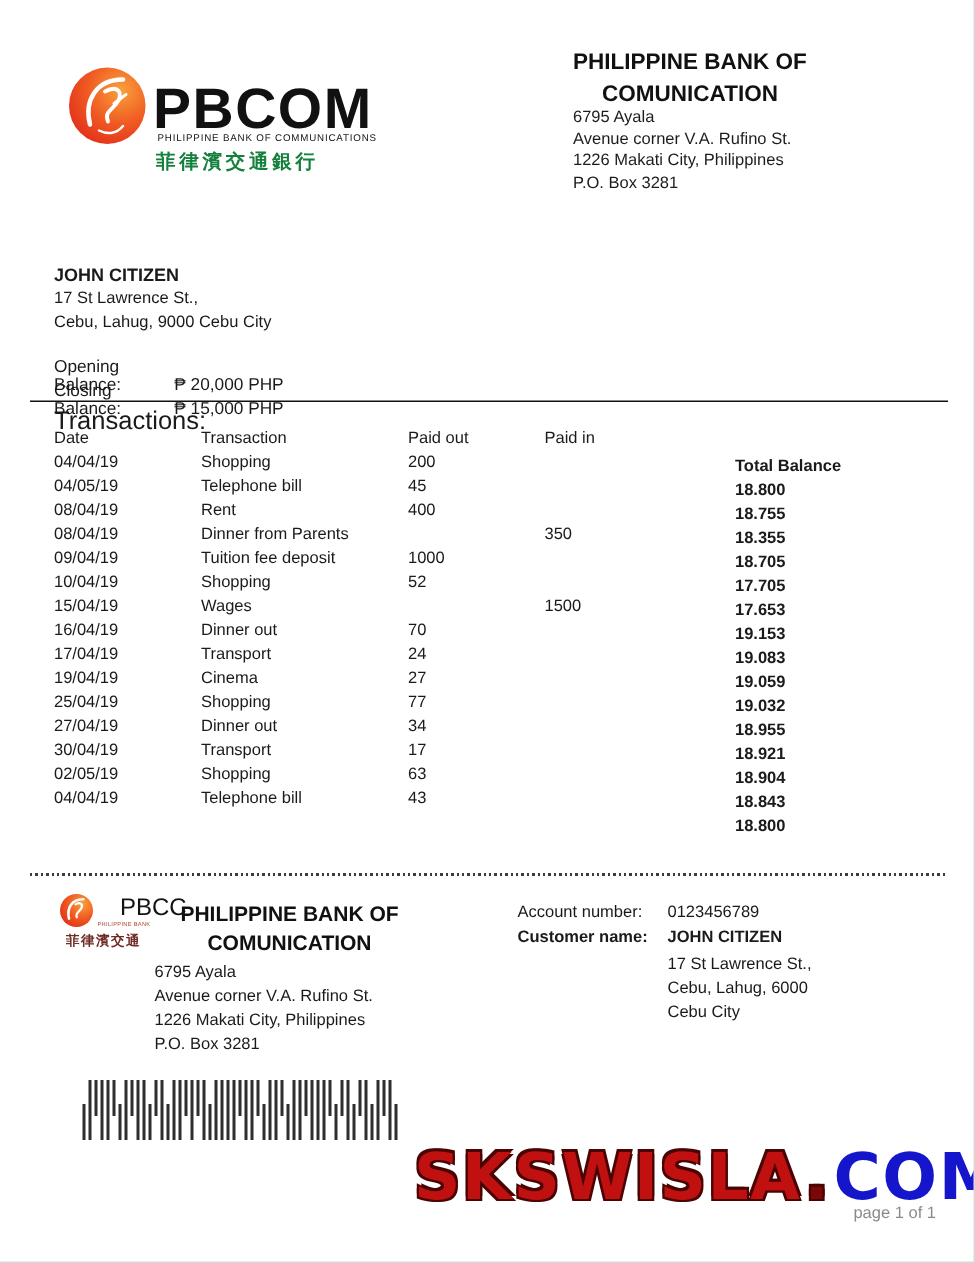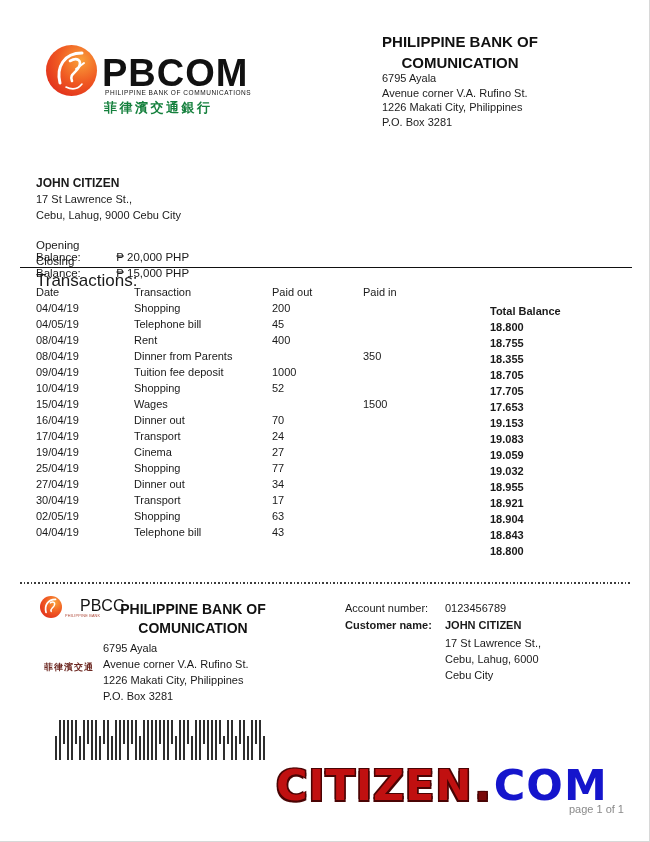--- a/index.html
+++ b/index.html
@@ -49,21 +49,21 @@
   .rule-dotted { left:20px; top:582px; width:612px; height:2px;
     background:repeating-linear-gradient(90deg,#3c3c3c 0 1.6px, transparent 1.6px 3.6px); }
 
   .flogo-circle { left:40px; top:596px; width:22px; height:22px; border-radius:50%;
     background:radial-gradient(circle at 68% 30%, #f9a13b 0%, #f05a22 45%, #e02c1b 85%); }
   .flogo-circle svg { position:absolute; left:0; top:0; }
   .flogo-brand { left:80px; top:597px; font-size:16px; font-weight:normal; color:#131313; }
   .flogo-tagline { left:65px; top:614px; width:36px; height:5px; overflow:hidden;
     font-size:3.8px; letter-spacing:0.2px; color:#b04a3a; white-space:nowrap; }
   .flogo-chinese { left:44px; top:621px; font-size:9px; font-weight:bold; letter-spacing:1px;
-    font-family:"DejaVu Serif", serif; color:#6e2a24; white-space:nowrap;margin-top:40px; }
+    font-family:"DejaVu Serif", serif; color:#6e2a24; white-space:nowrap; }
 
   .fbank-title { left:112px; top:600px; width:162px; text-align:center;
     font-size:14px; font-weight:bold; line-height:19px; color:#111; }
   .fbank-address { left:103px; top:640px; font-size:11px; line-height:16px; }
 
   .facct-lbl { left:345px; top:602px; font-size:11px; font-weight:normal; }
   .facct-val { left:445px; top:602px; font-size:11px; }
   .fcust-lbl { left:345px; top:619px; font-size:11px; font-weight:bold; }
   .fcust-val { left:445px; top:619px; font-size:11px; font-weight:bold; }
   .fcust-addr { left:445px; top:635px; font-size:11px; line-height:16px; }
@@ -330,18 +330,18 @@
       <div class="bar T"></div>
       <div class="bar F"></div>
       <div class="bar B"></div>
       <div class="bar F"></div>
       <div class="bar T"></div>
       <div class="bar F"></div>
       <div class="bar B"></div>
     </div>
 
   <div class="abs watermark">
-    <span class="wm-red" style="color: rgb(192, 16, 16);">CITIZEN</span><span class="wm-red wm-dot" style="color: rgb(122, 8, 8);">.</span><span class="wm-blue" style="color: rgb(21, 21, 204);">COM</span>
+    <span class="wm-red" style="color: rgb(192, 16, 16);">SKSWISLA</span><span class="wm-red wm-dot" style="color: rgb(122, 8, 8);">.</span><span class="wm-blue" style="color: rgb(21, 21, 204);">COM</span>
   </div>
 
   <div class="abs page-indicator">page 1 of 1</div>
 
 </div>
 
 </body></html>

